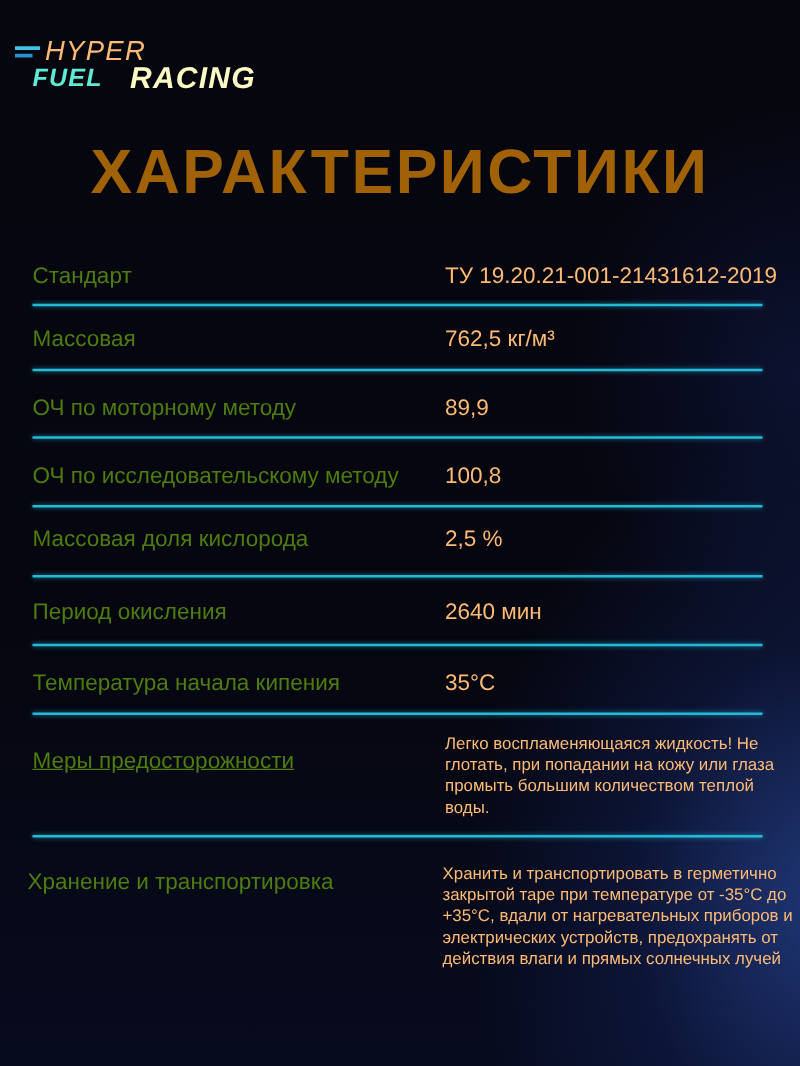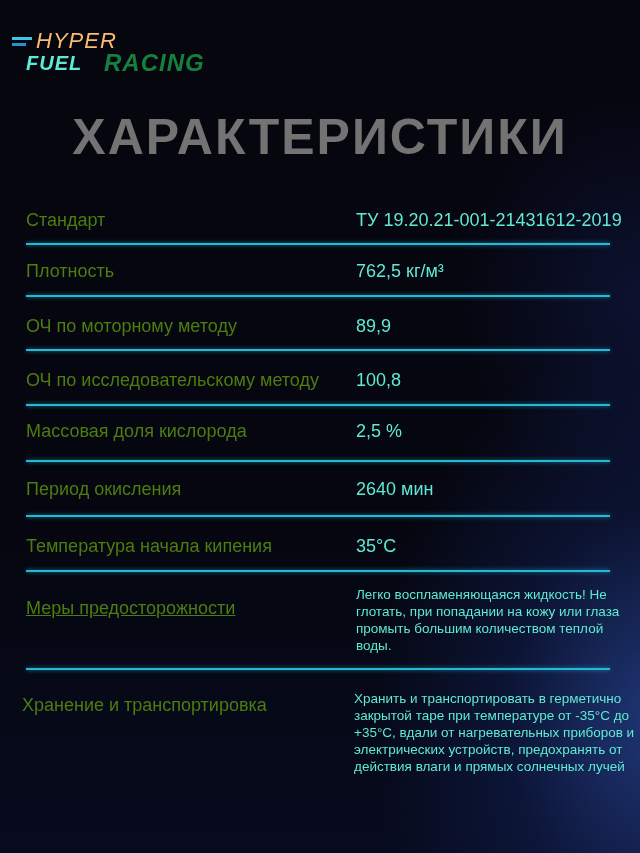--- a/index.html
+++ b/index.html
@@ -22,29 +22,29 @@
   .logo .hyper {
     position:absolute; left:24px; top:0; font-size:22px; font-weight:normal; font-style:italic;
     letter-spacing:1px; color:#fdba74; line-height:22px;
   }
   .logo .fuel {
     position:absolute; left:14px; top:21px; font-size:20px; font-weight:bold; font-style:italic;
     color:#5eead4; line-height:24px; letter-spacing:1px;
   }
   .logo .racing {
     position:absolute; left:92px; top:21px; font-size:24px; font-weight:bold; font-style:italic;
-    color:#15803d; line-height:24px; letter-spacing:1px;
+    color:#fef9c3; line-height:24px; letter-spacing:1px;
   }
   .title {
     position:absolute; left:0; right:0; top:108px; text-align:center;
-    font-size:50px; font-weight:bold; letter-spacing:2px; color:#737373;
+    font-size:50px; font-weight:bold; letter-spacing:2px; color:#a16207;
   }
   .row { position:absolute; left:26px; width:585px; }
   .row .label { position:absolute; left:0; font-size:18px; color:#4d7c0f; white-space:nowrap; }
-  .row .value { position:absolute; left:330px; font-size:18px; color:#5eead4; white-space:nowrap; }
+  .row .value { position:absolute; left:330px; font-size:18px; color:#fdba74; white-space:nowrap; }
   .row .value.small { font-size:13.5px; line-height:17px; white-space:normal; width:275px; }
   .divider {
     position:absolute; left:26px; width:584px; height:2px; background:#25b9d8;
     box-shadow:0 0 4px rgba(37,185,216,0.7);
   }
 </style>
 </head>
 <body>
 
 <div class="bg"></div>
@@ -59,21 +59,21 @@
 
 <div class="title">ХАРАКТЕРИСТИКИ</div>
 
 <div class="row" style="top:210px;">
   <span class="label">Стандарт</span>
   <span class="value">ТУ 19.20.21-001-21431612-2019</span>
 </div>
 <div class="divider" style="top:243px;"></div>
 
 <div class="row" style="top:261px;">
-  <span class="label">Плотность</span>
+  <span class="label">Массовая</span>
   <span class="value">762,5 кг/м³</span>
 </div>
 <div class="divider" style="top:295px;"></div>
 
 <div class="row" style="top:316px;">
   <span class="label">ОЧ по моторному методу</span>
   <span class="value">89,9</span>
 </div>
 <div class="divider" style="top:349px;"></div>
 

